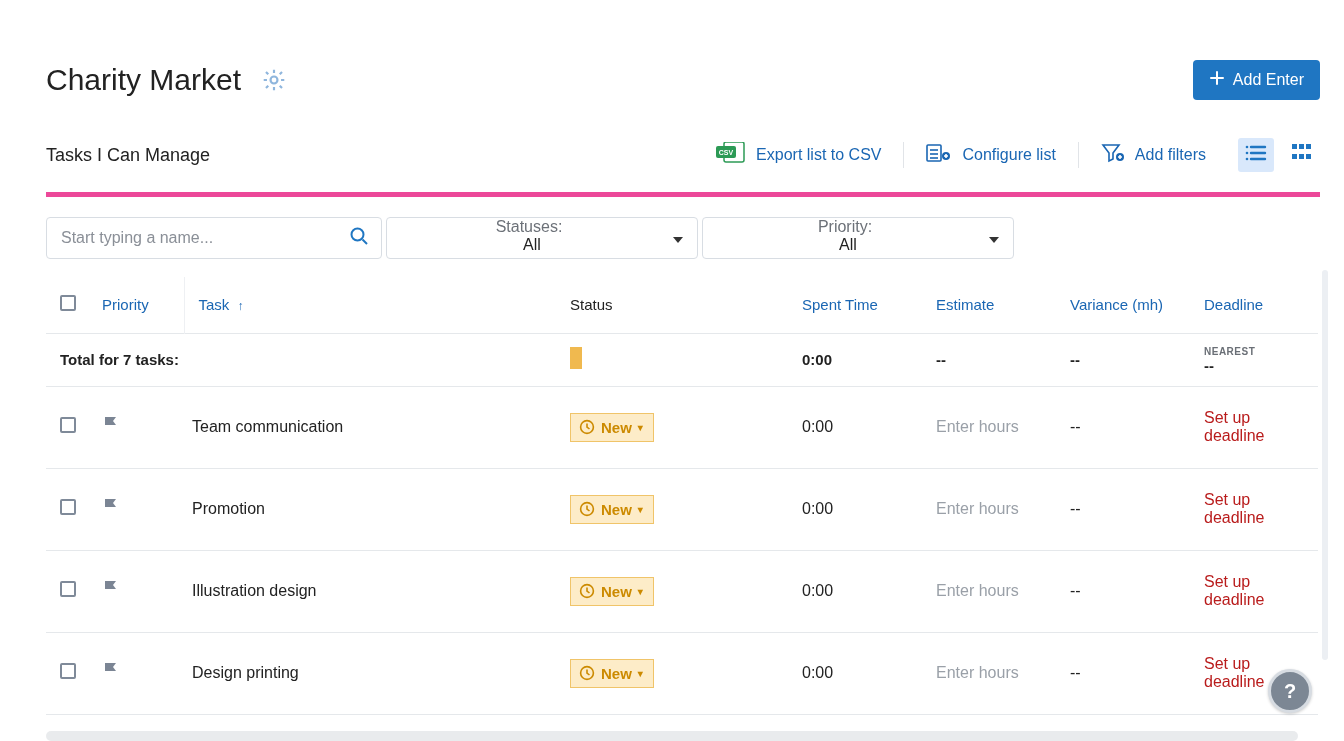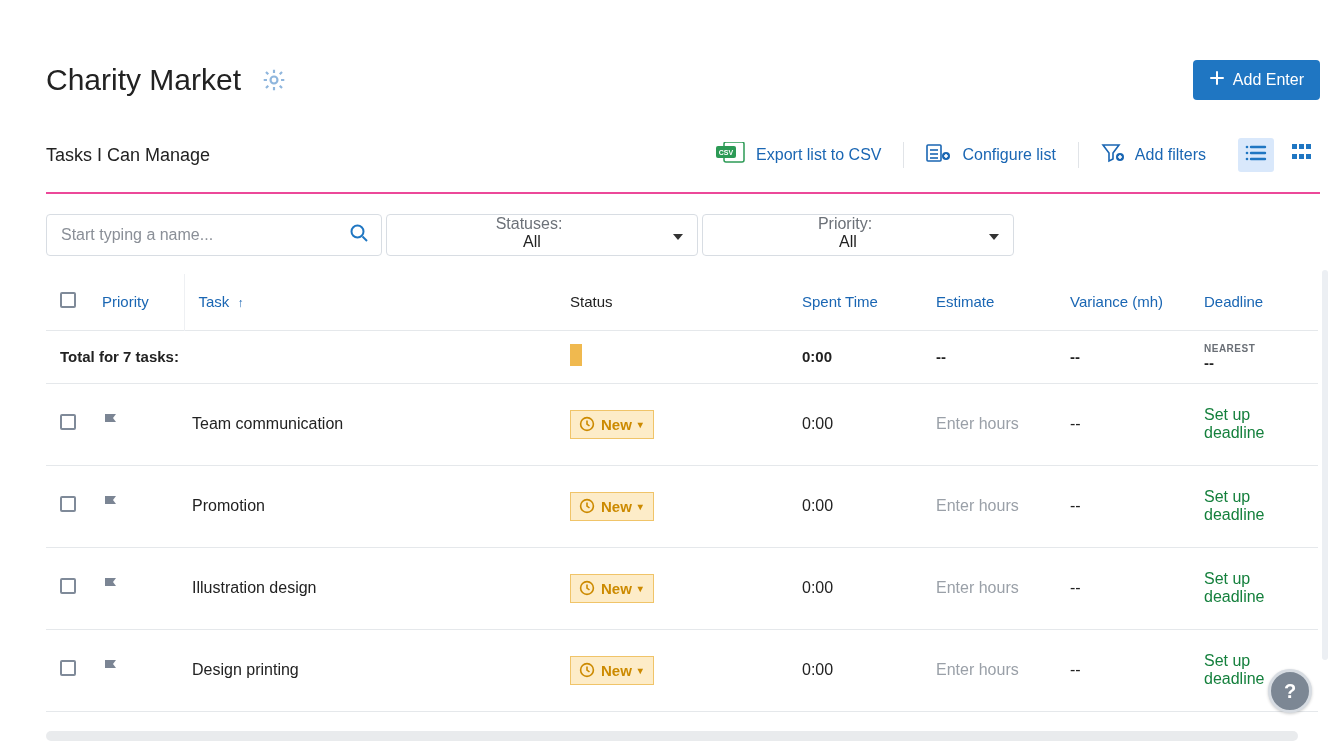--- a/index.html
+++ b/index.html
@@ -20,21 +20,21 @@
   .gear-anim svg { display:block; animation: spin 3s linear infinite; }
   @keyframes spin { from{transform:rotate(0)} to{transform:rotate(360deg)} }
   .add-task-btn {
     background:#1f76c2; color:#fff; border:none; border-radius:4px;
     font-size:16px; padding:10px 16px; display:flex; align-items:center; gap:8px;
     cursor:pointer; font-weight:500;
   }
   
   .scope-row {
     display:flex; align-items:center; justify-content:space-between;
-    border-bottom:2px solid #ec4899; padding-bottom:18px; margin-bottom:20px;
+    border-bottom:5px solid #ec4899; padding-bottom:18px; margin-bottom:20px;
   }
   .scope-label { font-size:18px; color:#222; }
   .scope-actions { display:flex; align-items:center; gap:0; }
   .scope-action {
     display:flex; align-items:center; gap:10px; padding:6px 18px; cursor:pointer;
     color:#1a66b3; font-size:16px;
   }
   .scope-sep { width:1px; height:26px; background:#e1e4e8; margin:0 4px; }
   .view-toggle { display:flex; align-items:center; gap:10px; margin-left:14px; }
   .view-btn { width:36px; height:34px; display:flex; align-items:center; justify-content:center; border-radius:3px; cursor:pointer; }
@@ -89,21 +89,21 @@
   .status-pill {
     display:inline-flex; align-items:center; gap:6px; padding:5px 10px 5px 8px;
     background:#fdecc8; border:1px solid #f0c469; border-radius:0; color:#cc8a00;
     font-size:15px; font-weight:600; cursor:pointer;
   }
   .status-pill .pill-caret { color:#cc8a00; font-size:10px; }
   .spent-val { font-weight:400; color:#222; }
   .spent-total { font-weight:700; }
   .estimate-ph { color:#9aa0a8; cursor:pointer; }
   .variance-val { color:#222; }
-  .deadline-ph { color:#15803d; cursor:pointer; }
+  .deadline-ph { color:#b91c1c; cursor:pointer; }
   
   .help-fab {
     position:absolute; right:32px; bottom:28px; width:44px; height:44px; border-radius:50%;
     background:#7c8794; border:3px solid #d7dce2; display:flex; align-items:center; justify-content:center;
     color:#fff; font-size:20px; font-weight:700; cursor:pointer; box-shadow:0 1px 3px rgba(0,0,0,0.2);
   }
   
   .hscroll {
     position:absolute; left:46px; right:46px; bottom:0; height:10px;
     background:#dfe2e6; border-radius:5px; opacity:0.7;

